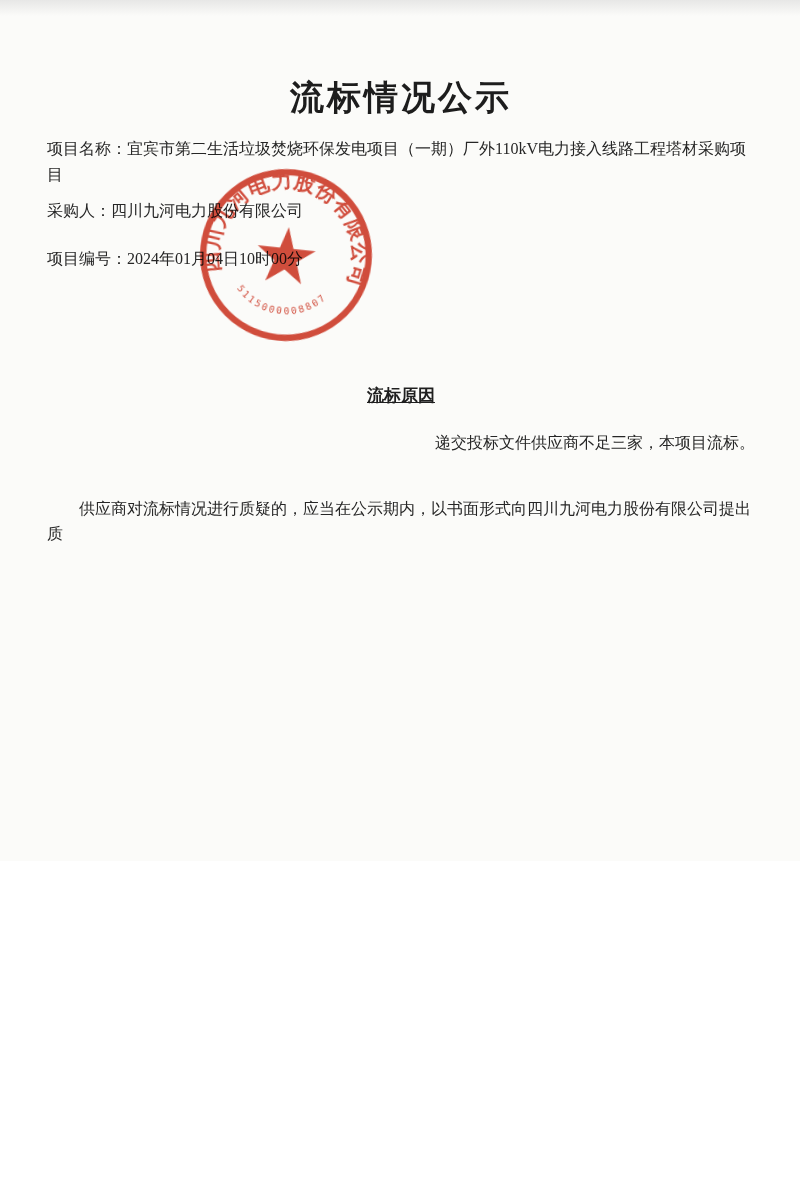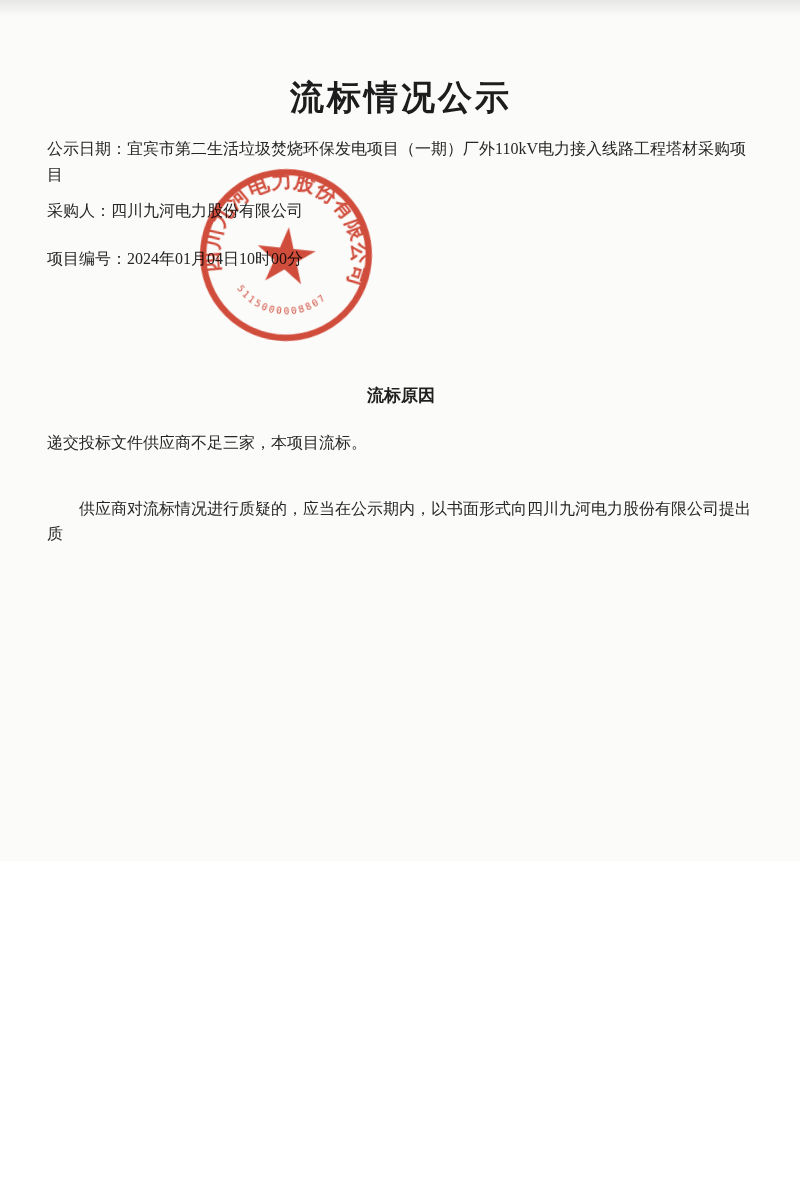--- a/index.html
+++ b/index.html
@@ -22,23 +22,23 @@
     margin:0 0 18px 0;
     font-size:34px;line-height:40px;
     text-align:center;font-weight:bold;
     letter-spacing:3px;color:#1d1d1d;
   }
   .field{margin:0 0 22px 0;}
   .field.multiline{margin-bottom:10px;}
   .section-heading{
     margin:112px 0 0 0;
     font-size:17px;line-height:24px;
-    text-align:center;font-weight:bold;color:#1f1f1f;
+    text-align:center;font-weight:bold;color:#1f1f1f;text-decoration:underline;
   }
-  .reason{margin:22px 0 0 0;text-align:left;}
+  .reason{margin:22px 0 0 0;text-align:right;}
   .note{margin:40px 0 0 0;line-height:25px;}
   .note .l1{text-indent:2em;}
   
   .seal{
     position:absolute;left:196px;top:165px;
     width:180px;height:180px;
     transform:rotate(6deg);
     mix-blend-mode:multiply;
     opacity:.9;
     filter:blur(.35px);
@@ -48,21 +48,21 @@
   .seal-number{font-size:10.5px;letter-spacing:2.5px;font-family:"DejaVu Sans Mono","Liberation Mono",monospace;}
 </style>
 </head>
 <body>
 
 <div class="doc">
 
   <h1 class="title">流标情况公示</h1>
 
   <div class="field multiline">
-    <span>公示日期：</span><span>宜宾市第二生活垃圾焚烧环保发电项目（一期）厂外110kV电力接入线路工程塔材采购项目</span>
+    <span>项目名称：</span><span>宜宾市第二生活垃圾焚烧环保发电项目（一期）厂外110kV电力接入线路工程塔材采购项目</span>
   </div>
 
 
   <div class="field">
     <span>采购人：</span><span>四川九河电力股份有限公司</span>
   </div>
 
   <div class="field">
     <span>项目编号：</span><span>2024年01月04日10时00分</span>
   </div>

